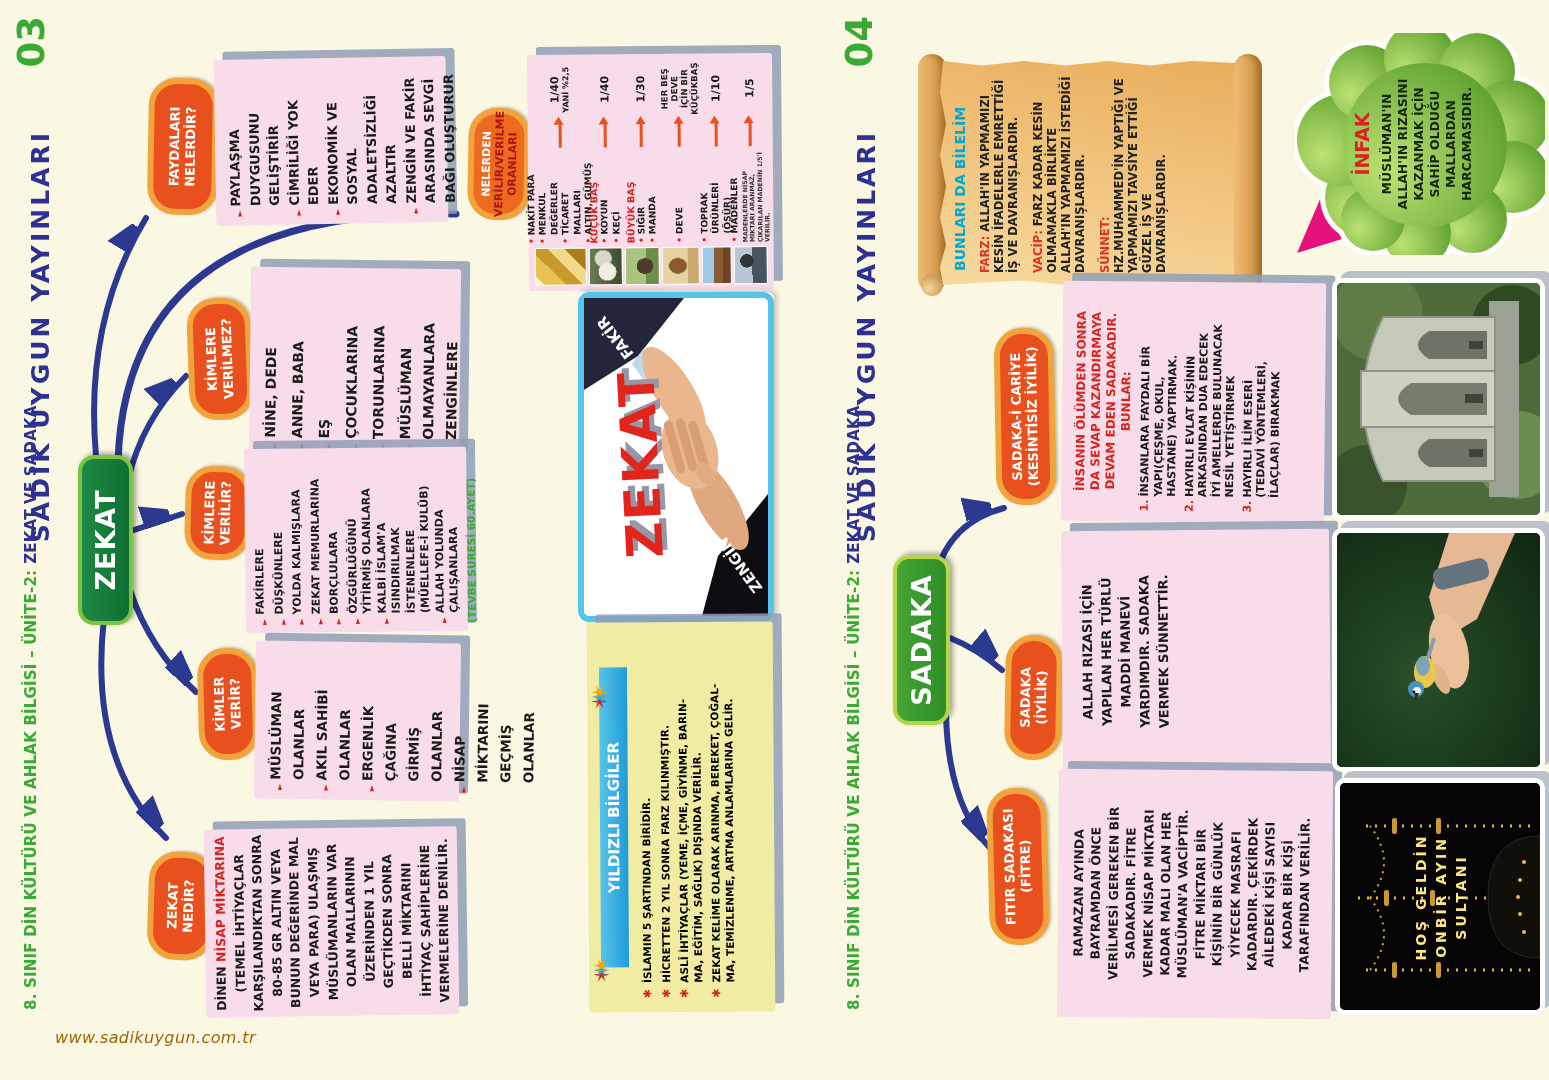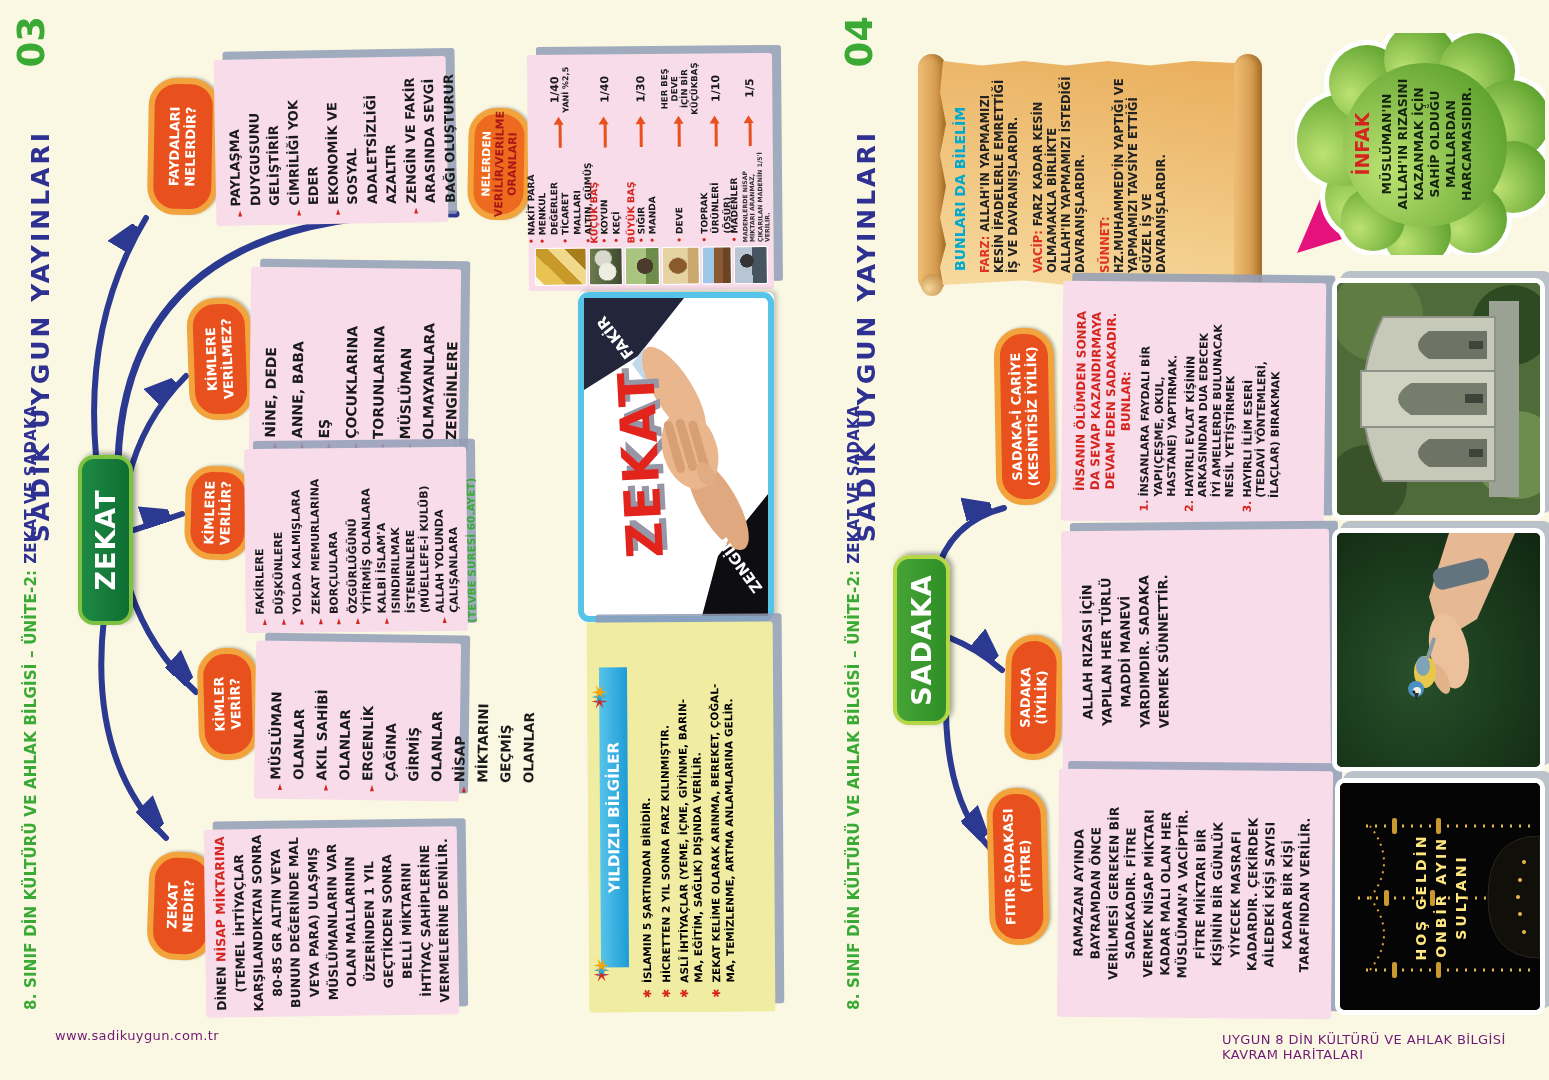--- a/index.html
+++ b/index.html
@@ -96,21 +96,21 @@
   .cnum { color:#D6251F; width:15px; flex:none; }
   .ctext2 { white-space:pre-line; }
   .center-note { text-align:center; font-weight:bold; white-space:pre-line; }
 
   
   .photo { position:absolute; border:5px solid #fff; border-radius:10px; overflow:hidden;
     box-shadow:7px 8px 0 rgba(144,157,183,.6); background:#000; }
   .photo svg { display:block; }
   .hsphoto { position:absolute; background:#fff; border-radius:6px; overflow:hidden; box-shadow:2px 3px 5px rgba(0,0,0,.2);}
 
-  .footer-note { position:absolute; font-size:13px; color:#701a75; letter-spacing:.4px; }
+  .footer-note { position:absolute; font-size:16px; color:#a16207; letter-spacing:.4px;font-style:italic; }
 </style>
 </head>
 <body>
 
 <div id="viewport">
 <div id="spread">
 
   <svg class="abs" style="left:0;top:0;" width="1080" height="1549" viewBox="0 0 1080 1549">
     <defs>
       <marker id="ah" markerWidth="4.6" markerHeight="4" refX="6.6" refY="3.5" orient="auto">
@@ -632,14 +632,13 @@
         <text x="113" y="86">HOŞ GELDİN</text>
         <text x="113" y="106">ONBİR AYIN</text>
         <text x="113" y="126">SULTANI</text>
       </g>
     </svg>
   </div>
 
 </div>
 
 <div class="footer-note" style="left:55px;top:1028px;">www.sadikuygun.com.tr</div>
-<div class="footer-note" style="left:1222px;top:1032px;">UYGUN 8 DİN KÜLTÜRÜ VE AHLAK BİLGİSİ KAVRAM HARİTALARI</div>
 </div>
 
 </body></html>

